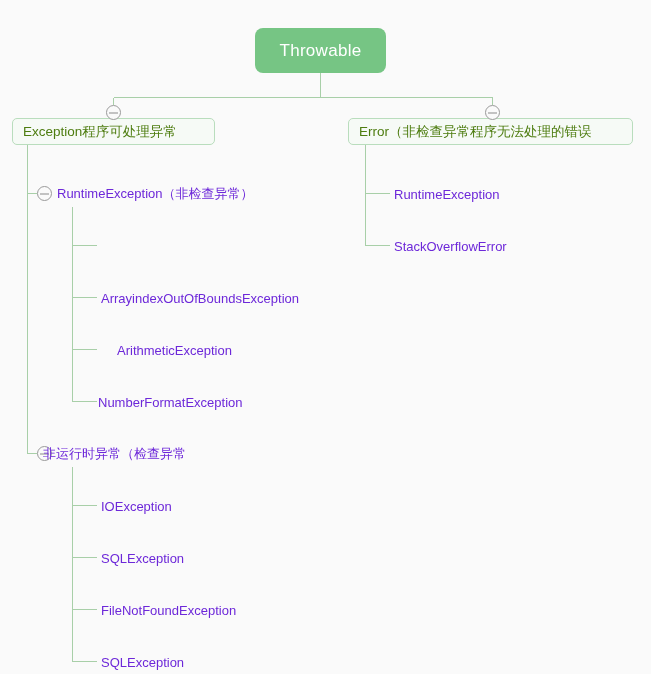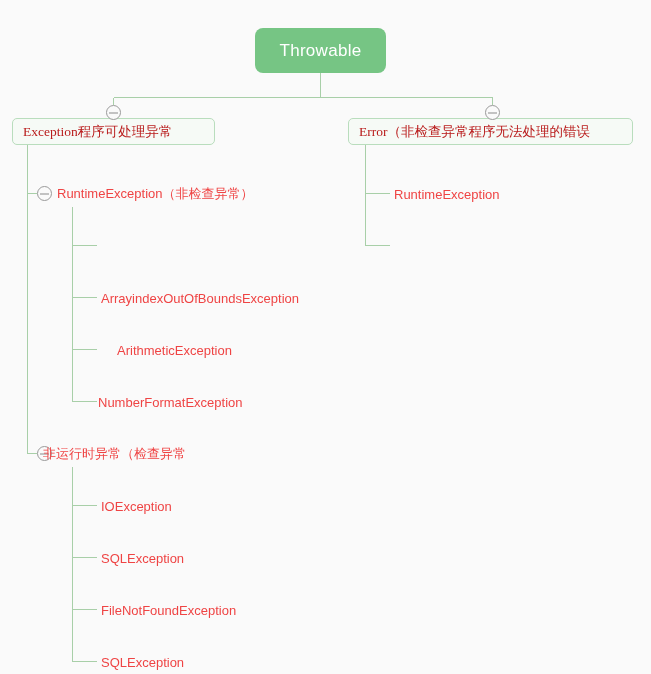--- a/index.html
+++ b/index.html
@@ -54,45 +54,44 @@
     height: 27px;
     background: #f6faf6;
     border: 1px solid #b9ddbd;
     border-radius: 5px;
     display: flex;
     align-items: center;
     box-sizing: border-box;
     padding: 0 10px;
   }
   .boxed-node .label {
-    color: #b91c1c;
+    color: #4d7c0f;
     font-size: 13.5px;
     white-space: nowrap;
-    font-family: Liberation Serif, serif;
   }
   #node-exception {
     left: 12px;
     top: 118px;
     width: 203px;
   }
   #node-error {
     left: 348px;
     top: 118px;
     width: 285px;
   }
   
   .text-node {
     position: absolute;
     height: 18px;
     display: flex;
     align-items: center;
     white-space: nowrap;
   }
   .text-node .label {
-    color: #ef4444;
+    color: #6d28d9;
     font-size: 13px;
   }
   .text-node.branch .label {
     font-size: 13px;
   }
   
   .toggle {
     position: absolute;
     width: 15px;
     height: 15px;
@@ -195,14 +194,17 @@
   <div class="text-node" style="left:101px; top:601px;">
     <span class="label">FileNotFoundException</span>
   </div>
   <div class="text-node" style="left:101px; top:653px;">
     <span class="label">SQLException</span>
   </div>
 
   <div class="text-node" style="left:394px; top:185px;">
     <span class="label">RuntimeException</span>
   </div>
+  <div class="text-node" style="left:394px; top:237px;">
+    <span class="label">StackOverflowError</span>
+  </div>
 
 </div>
 
 </body></html>

